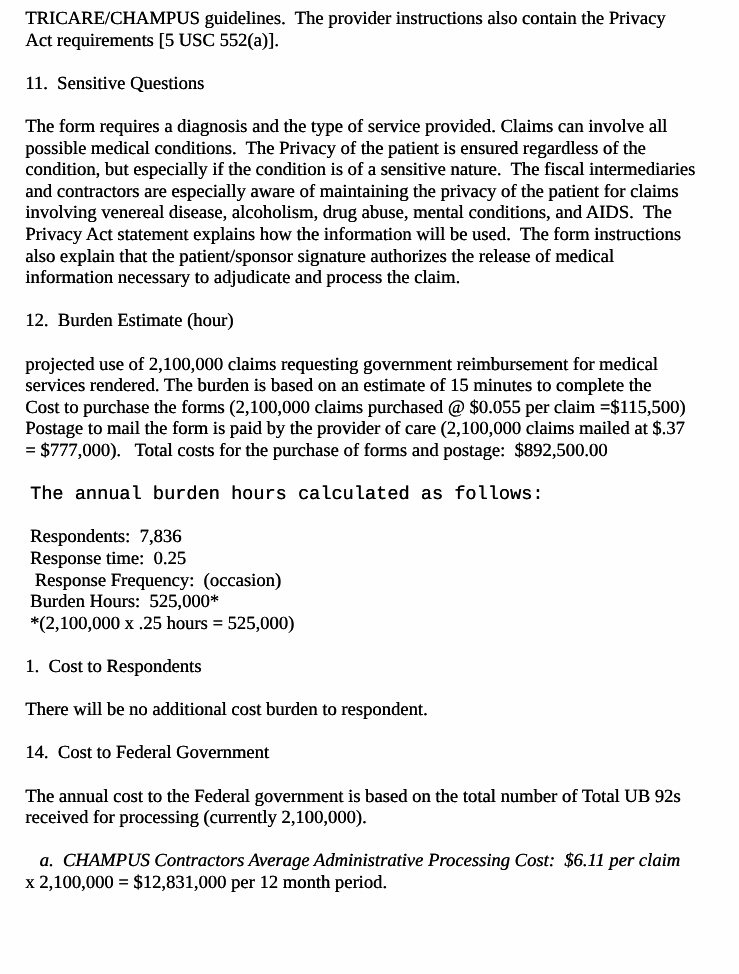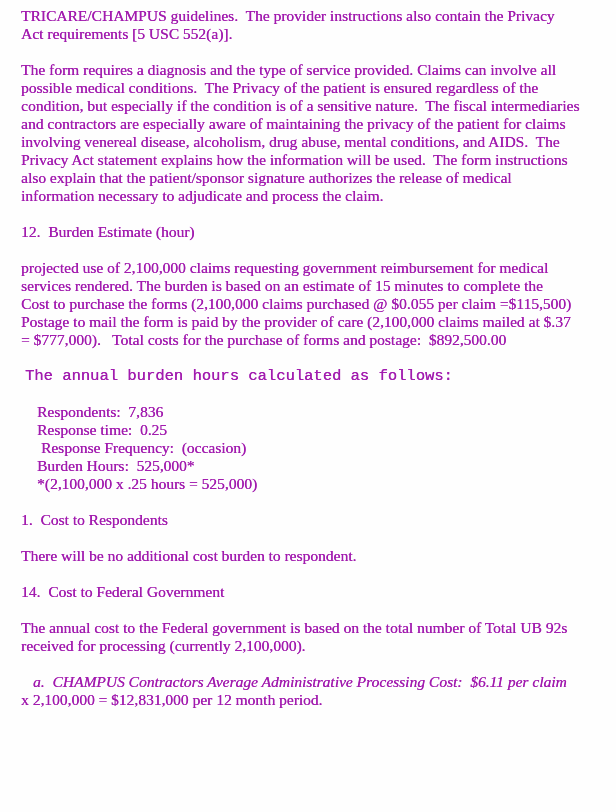--- a/index.html
+++ b/index.html
@@ -10,44 +10,47 @@
   .page {
     position: relative;
     box-sizing: border-box;
     width: 616px;
     height: 812px;
     background: #fefefe;
     padding: 7px 14px 0 21px;
     font-family: "Liberation Serif", serif;
     font-size: 15.5px;
     line-height: 18px;
-    color: #a21caf;
+    color: #000000;
     overflow: hidden;
     text-shadow: 0.25px 0 0 currentColor; 
   }
   .block {
     margin: 0 0 18px 0;
   }
   .line {
     white-space: pre;
   }
   .indent-xs { margin-left: 4px; font-family: Liberation Mono, monospace; }     
-  .indent-list { margin-left: 16px; }  
+  .indent-list { margin-left: 4px; }  
   .indent-a { margin-left: 12px; font-style: italic; }     
 </style>
 </head>
 <body>
 
 <div class="page">
 
   <div class="block">
     <div class="line">TRICARE/CHAMPUS guidelines.  The provider instructions also contain the Privacy</div>
     <div class="line">Act requirements [5 USC 552(a)].</div>
   </div>
 
+  <div class="block">
+    <div class="line">11.  Sensitive Questions</div>
+  </div>
   <div class="block">
     <div class="line">The form requires a diagnosis and the type of service provided. Claims can involve all</div>
     <div class="line">possible medical conditions.  The Privacy of the patient is ensured regardless of the</div>
     <div class="line">condition, but especially if the condition is of a sensitive nature.  The fiscal intermediaries</div>
     <div class="line">and contractors are especially aware of maintaining the privacy of the patient for claims</div>
     <div class="line">involving venereal disease, alcoholism, drug abuse, mental conditions, and AIDS.  The</div>
     <div class="line">Privacy Act statement explains how the information will be used.  The form instructions</div>
     <div class="line">also explain that the patient/sponsor signature authorizes the release of medical</div>
     <div class="line">information necessary to adjudicate and process the claim.</div>
   </div>

